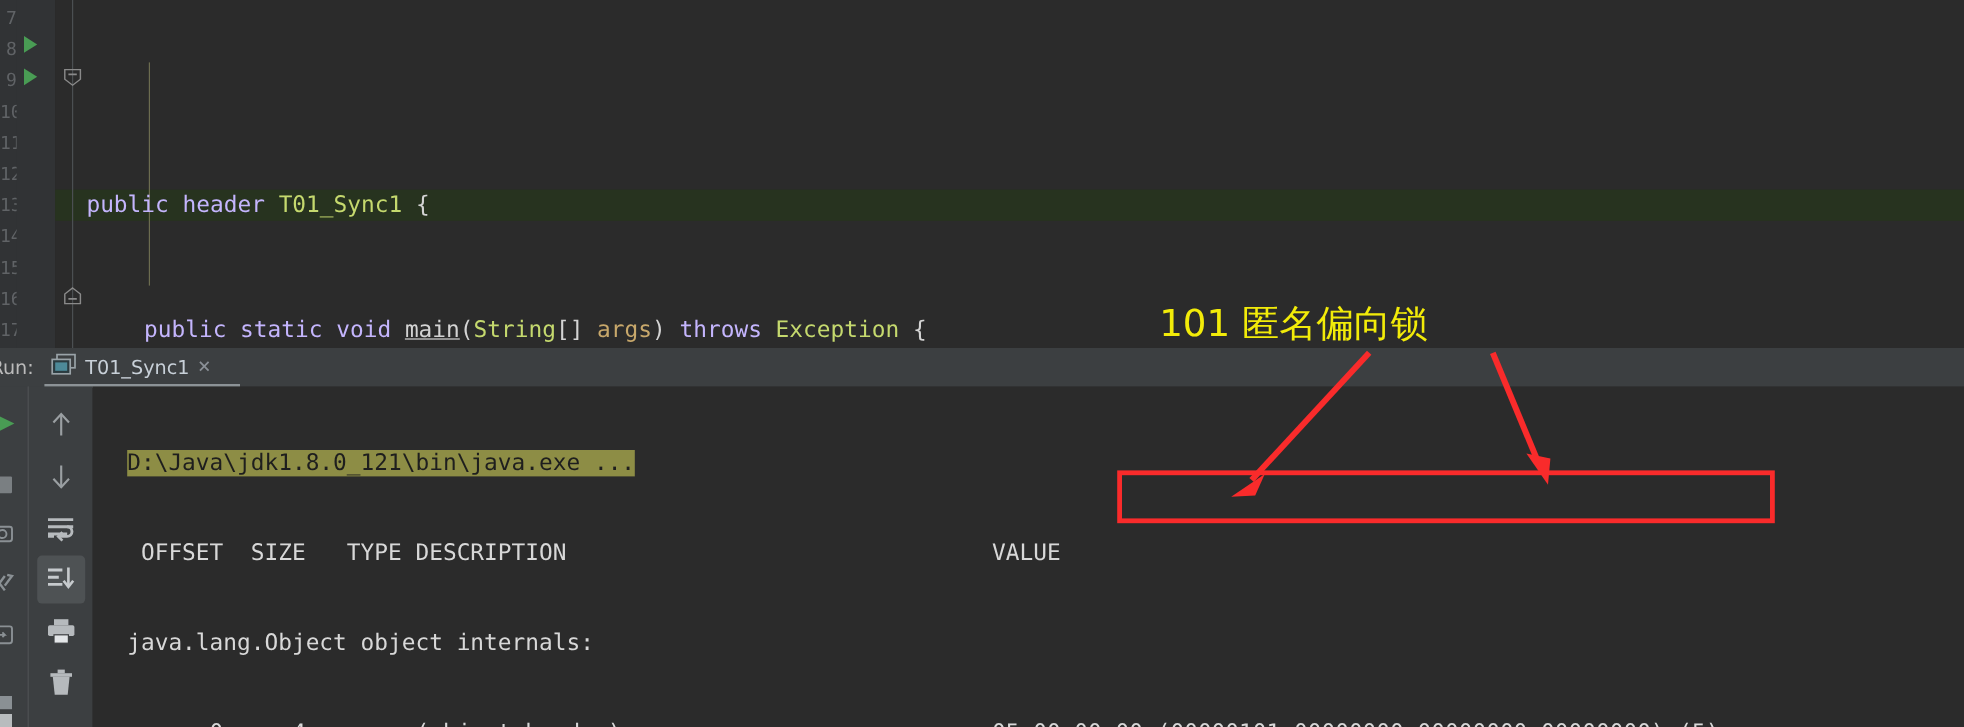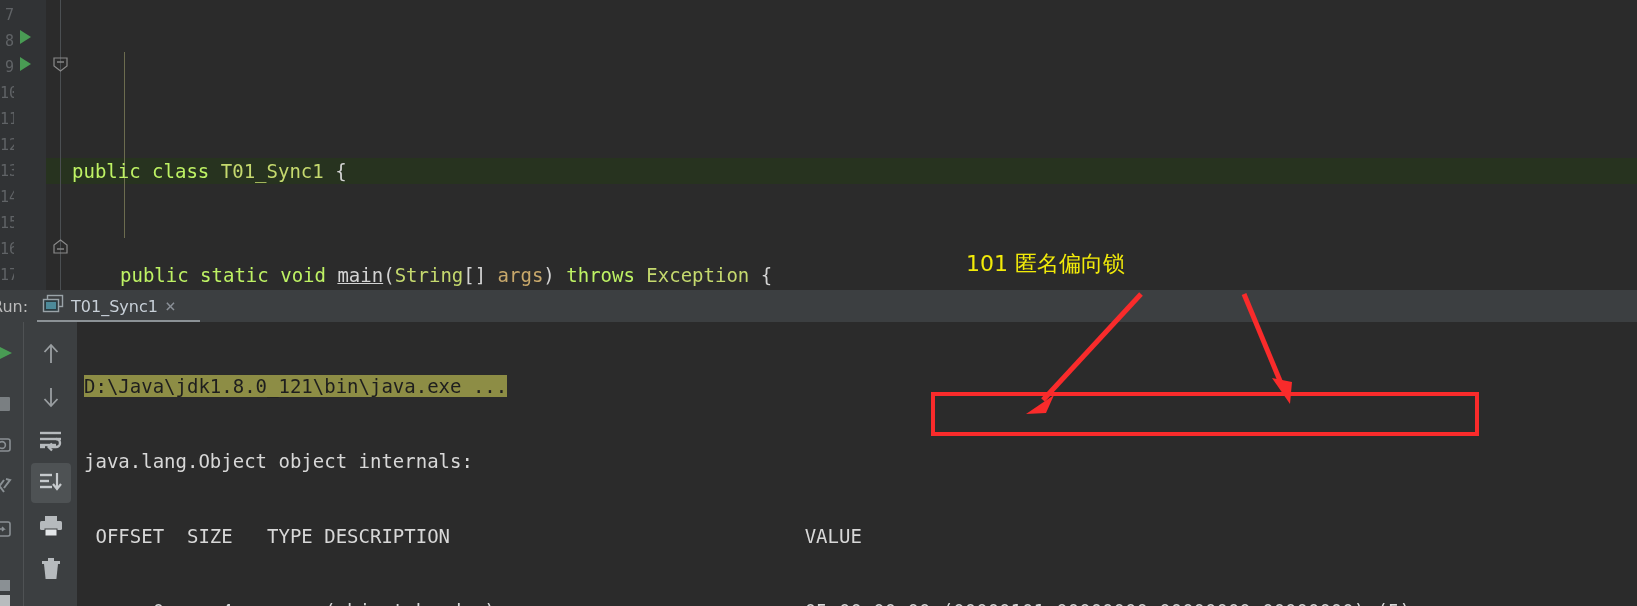--- a/index.html
+++ b/index.html
@@ -55,21 +55,21 @@
   .indent-guide {
     position: absolute; width: 1px; background: #6c6c4f;
   }
   .code {
     position: absolute; left: 0; top: 2px; right: 0;
     font-size: 19px; line-height: 26px; white-space: pre;
     color: #a9b7c6;
   }
   .code .ln { height: 26px; white-space: pre; }
 
-  .kw   { color: #bef264; }
+  .kw   { color: #c4b5fd; }
   .cls  { color: #c5d96e; }
   .mth  { color: #9d8ec7; }
   .var  { color: #c8a86b; }
   .num  { color: #e57b7b; }
   .hint { color: #787878; font-size: 16px; }
   .pln  { color: #d3d3d3; text-decoration: underline; }
   .punc { color: #d3d3d3; }
 
   
   .runpanel {
@@ -117,26 +117,26 @@
   .tb-btn.active { background: #4e5254; }
 
   .console {
     position: absolute; left: 77px; top: 32px; right: 0; bottom: 0;
     background: #2b2b2b; overflow: hidden;
   }
   .console-lines {
     position: absolute; left: 7px; top: 2px; right: 0;
     font-size: 19px; line-height: 25px; white-space: pre; color: #d8d8d8;
   }
-  .console-lines div { height: 25px; white-space: pre; }
+  .console-lines div { height: 25px; white-space: pre; margin-left: 22px; }
   .cmdpath { background: #8d8d45; color: #1e1e1e; }
 
   
   .annot-text {
-    position: absolute; color: #f2eb09; font-size: 22px; white-space: pre;
+    position: absolute; color: #f2eb09; font-size: 31px; white-space: pre;
     font-family: "DejaVu Sans", "Liberation Sans", sans-serif;
   }
   .svg-overlay {
     position: absolute; left: 0; top: 0; width: 1637px; height: 606px;
     pointer-events: none;
   }
 </style>
 </head>
 <body>
 
@@ -178,21 +178,21 @@
           <path d="M8.5 2 L15 7 V15 H2 V7 Z" fill="none" stroke="#8a8a8a" stroke-width="1.2"></path>
           <line x1="5" y1="11" x2="12" y2="11" stroke="#8a8a8a" stroke-width="1.4"></line>
         </svg>
       </div>
 
       <div class="indent-guide" style="left:78px; top:52px; height:186px;"></div>
 
       <div class="code">
         <div class="ln"> </div>
 
-        <div class="ln"><span style="padding-left:26px"></span><span class="kw">public</span><span class="punc"> </span><span class="kw">class</span><span class="punc"> </span><span class="cls">T01_Sync1</span><span class="punc"> </span><span class="punc">{</span></div>
+        <div class="ln"><span style="padding-left:26px"></span><span class="kw">public</span><span class="punc"> </span><span class="kw">header</span><span class="punc"> </span><span class="cls">T01_Sync1</span><span class="punc"> </span><span class="punc">{</span></div>
 
         <div class="ln"><span style="padding-left:74px"></span><span class="kw">public</span><span class="punc"> </span><span class="kw">static</span><span class="punc"> </span><span class="kw">void</span><span class="punc"> </span><span class="pln">main</span><span class="punc">(</span><span class="cls">String</span><span class="punc">[] </span><span class="var">args</span><span class="punc">) </span><span class="kw">throws</span><span class="punc"> </span><span class="cls">Exception</span><span class="punc"> </span><span class="punc">{</span></div>
 
         <div class="ln"> </div>
 
         <div class="ln"><span style="padding-left:124px"></span><span class="cls">Thread</span><span class="punc">.</span><span class="mth">sleep</span><span class="punc">( </span><span class="hint">millis:</span><span class="punc"> </span><span class="num">5000</span><span class="punc">);</span></div>
 
         <div class="ln"> </div>
 
         
@@ -307,22 +307,22 @@
           <rect x="9" y="2" width="6" height="3" fill="#b6babd"></rect>
           <rect x="3" y="5" width="18" height="3" fill="#b6babd"></rect>
           <path d="M5 8 h14 l-1.6 15 h-10.8 Z" fill="#b6babd"></path>
         </svg>
       </div>
     </div>
 
     <div class="console">
       <div class="console-lines">
         <div><span class="cmdpath">D:\Java\jdk1.8.0_121\bin\java.exe ...</span></div>
+        <div> OFFSET  SIZE   TYPE DESCRIPTION                               VALUE</div>
         <div>java.lang.Object object internals:</div>
-        <div> OFFSET  SIZE   TYPE DESCRIPTION                               VALUE</div>
         <div>      0     4        (object header)                           05 00 00 00 (00000101 00000000 00000000 00000000) (5)</div>
         
         
         
         
         
       </div>
     </div>
   </div>
 

